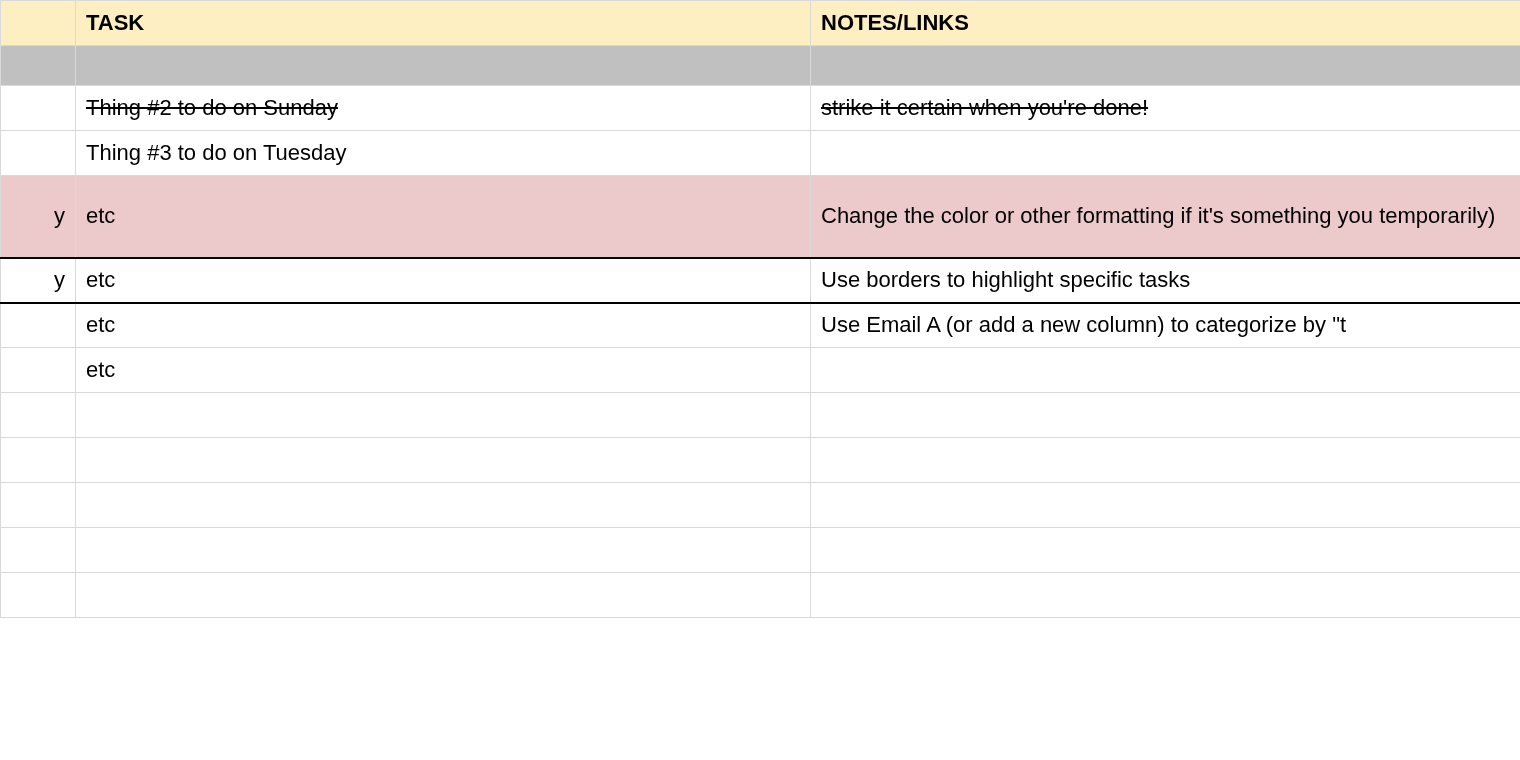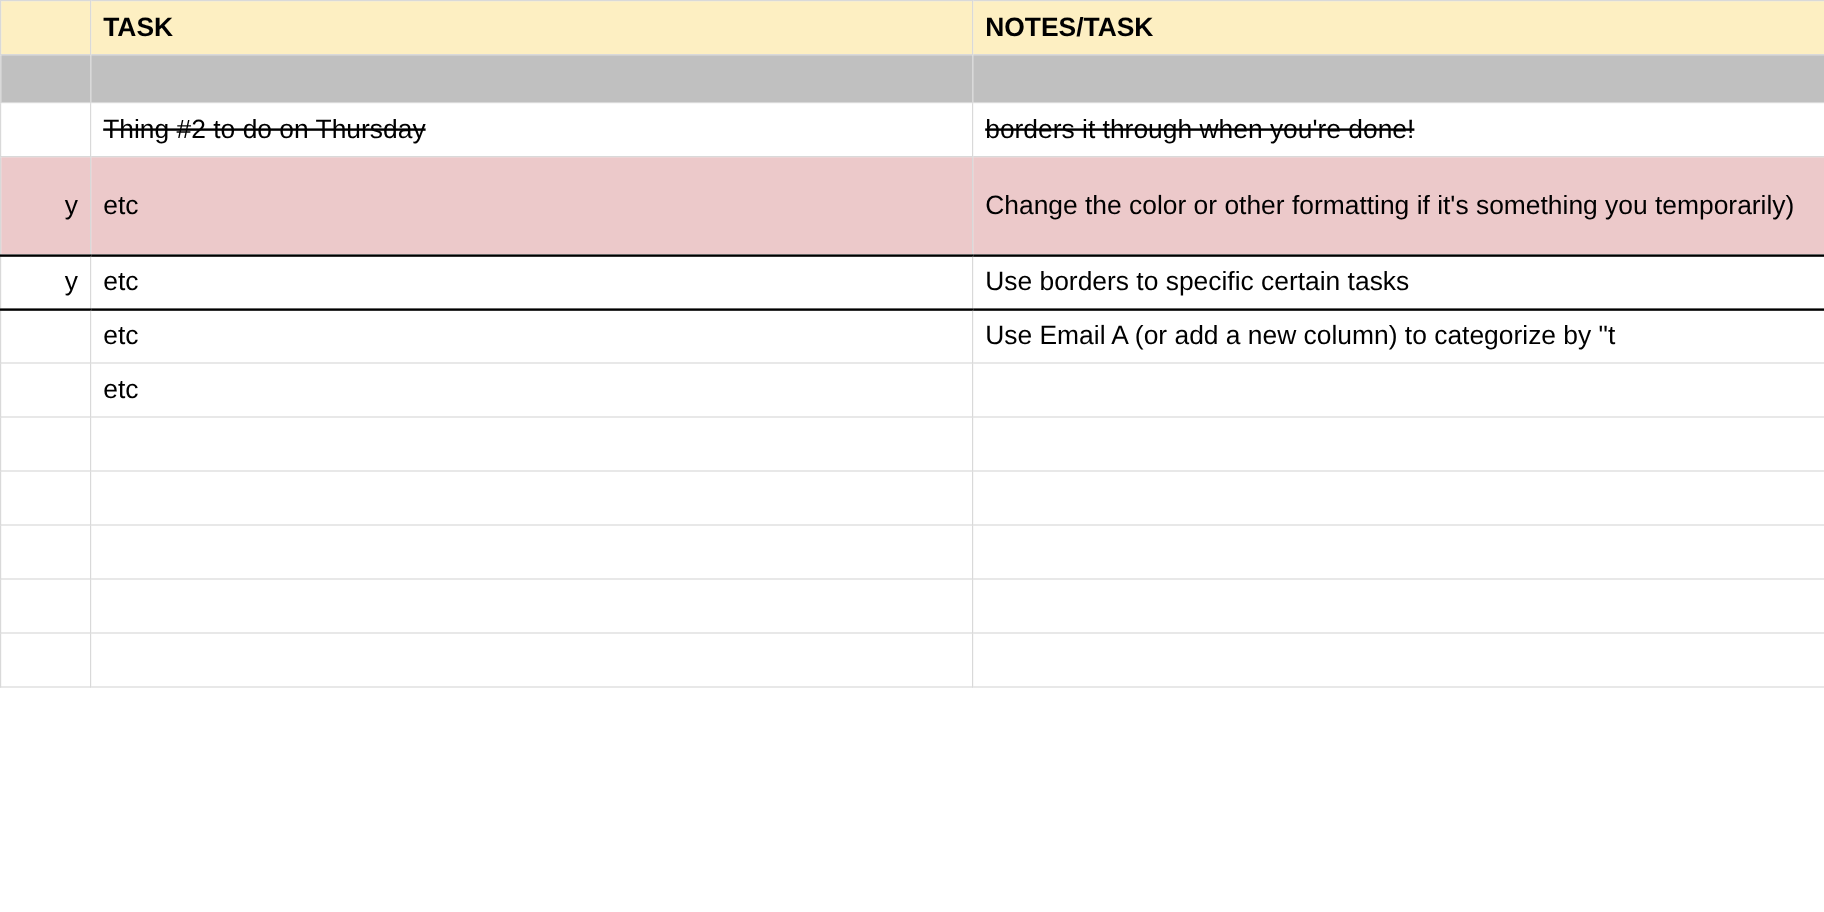--- a/index.html
+++ b/index.html
@@ -51,43 +51,48 @@
 <table>
   <colgroup>
     <col class="col-a">
     <col class="col-task">
     <col class="col-notes">
   </colgroup>
   <thead>
     <tr>
       <th></th>
       <th>TASK</th>
-      <th>NOTES/TASK</th>
+      <th>NOTES/LINKS</th>
     </tr>
   </thead>
   <tbody id="tbody">
   <tr class="gray-row">
         <td class="col-a-content"></td>
         <td></td>
         <td></td>
       </tr>
       <tr class="">
         <td class="col-a-content"></td>
-        <td><span class="strike">Thing #2 to do on Thursday</span></td>
-        <td><span class="strike">borders it through when you're done!</span></td>
+        <td><span class="strike">Thing #2 to do on Sunday</span></td>
+        <td><span class="strike">strike it certain when you're done!</span></td>
+      </tr>
+      <tr class="">
+        <td class="col-a-content"></td>
+        <td>Thing #3 to do on Tuesday</td>
+        <td></td>
       </tr>
       <tr class="pink-row tall-row">
         <td class="col-a-content">y</td>
         <td>etc</td>
         <td>Change the color or other formatting if it's something you temporarily)</td>
       </tr>
       <tr class="border-row">
         <td class="col-a-content">y</td>
         <td>etc</td>
-        <td>Use borders to specific certain tasks</td>
+        <td>Use borders to highlight specific tasks</td>
       </tr>
       <tr class="">
         <td class="col-a-content"></td>
         <td>etc</td>
         <td>Use Email A (or add a new column) to categorize by "t</td>
       </tr>
       <tr class="">
         <td class="col-a-content"></td>
         <td>etc</td>
         <td></td>

